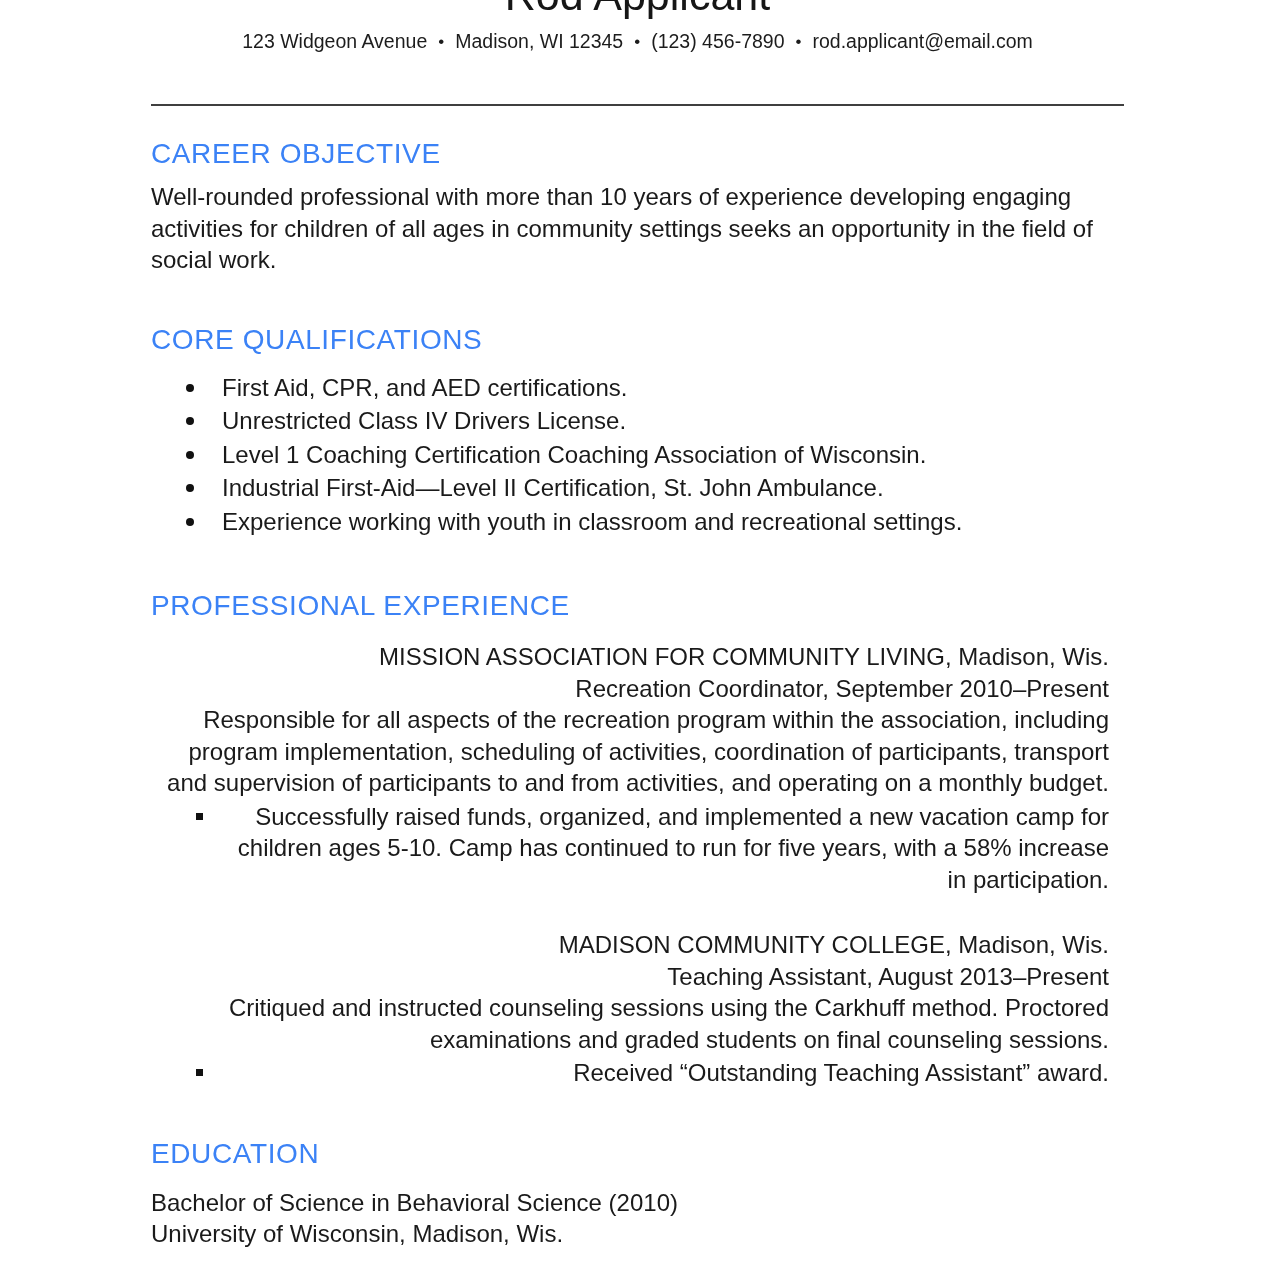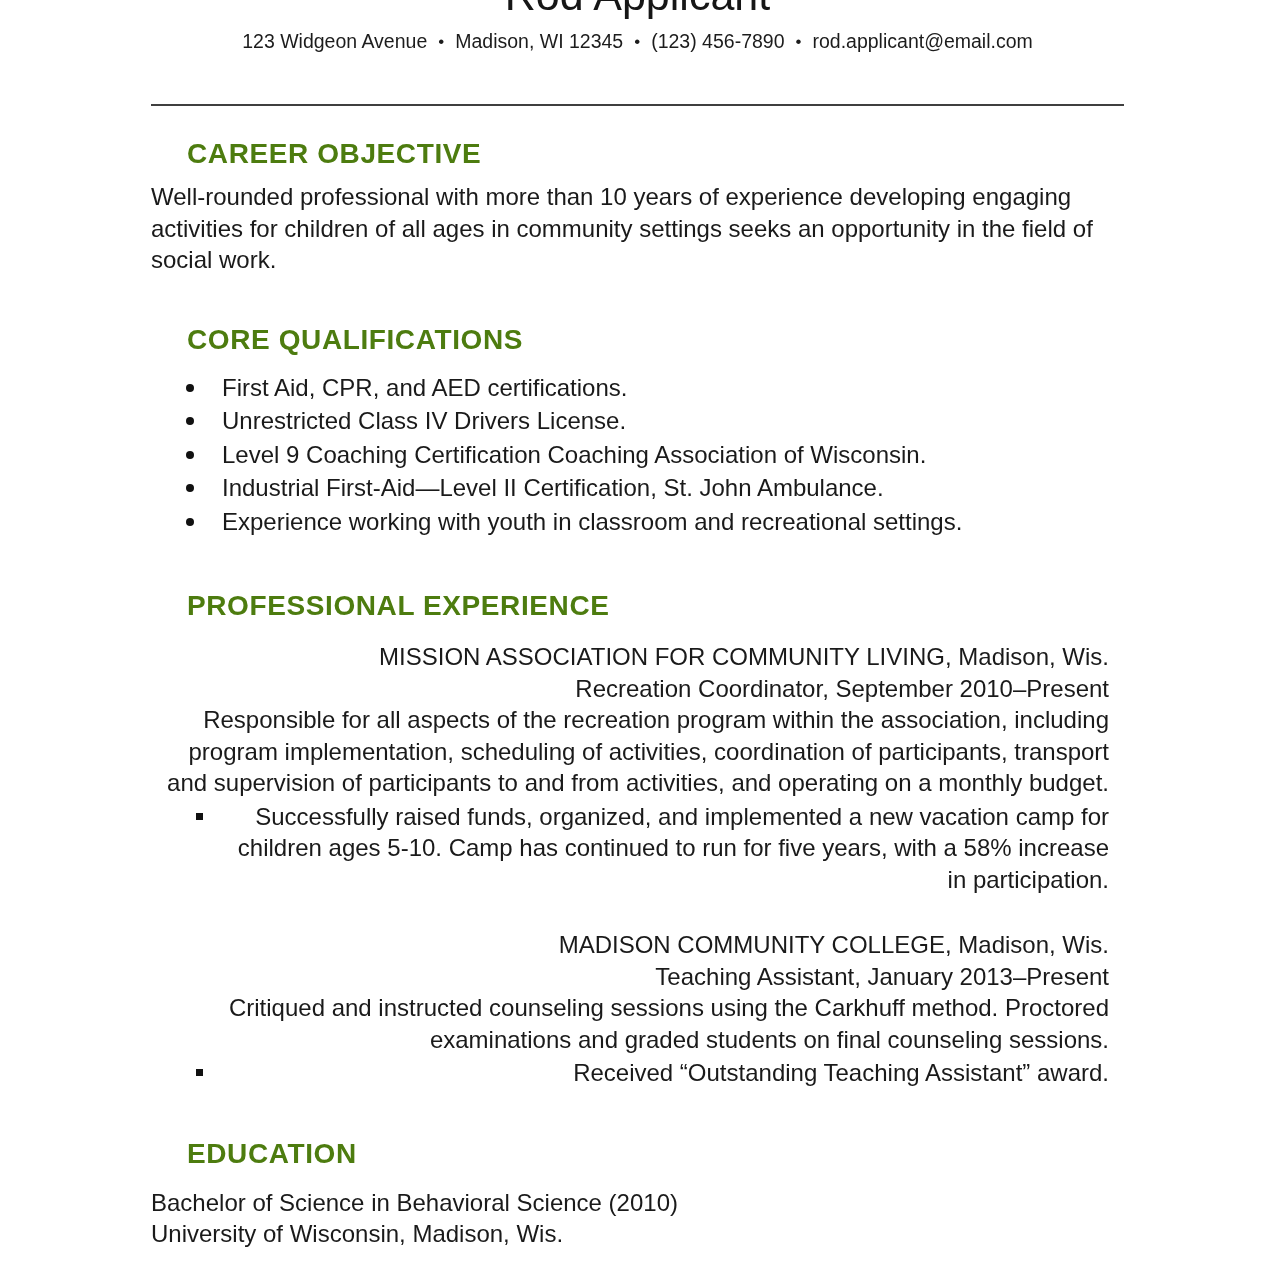--- a/index.html
+++ b/index.html
@@ -51,24 +51,23 @@
     border: none;
     height: 2px;
     background: #3f3f3f;
     margin-top: 49px;
     width: 973px;
   }
   
   h2 {
     font-size: 28px;
     line-height: 34px;
-    font-weight: 700;
+    font-weight: 400;
     letter-spacing: 0.6px;
-    color: #4d7c0f;
-    margin-left: 36px;
+    color: #3b82f6;
   }
   .section-career h2        { margin-top: 31px; }
   .section-core h2          { margin-top: 47px; }
   .section-experience h2    { margin-top: 52px; }
   .section-education h2     { margin-top: 48px; }
 
   p, li {
     font-size: 24px;
     line-height: 31.5px;
   }
@@ -136,41 +135,41 @@
     <section class="section-career">
       <h2>CAREER OBJECTIVE</h2>
       <p class="body-text">Well-rounded professional with more than 10 years of experience developing engaging activities for children of all ages in community settings seeks an opportunity in the field of social work.</p>
     </section>
 
     <section class="section-core">
       <h2>CORE QUALIFICATIONS</h2>
       <ul class="core-list">
         <li><b>First Aid, CPR, and AED certifications.</b><span></span></li>
         <li><b>Unrestricted Class IV Drivers License.</b><span></span></li>
-        <li><b>Level 9 Coaching Certification</b><span> Coaching Association of Wisconsin.</span></li>
+        <li><b>Level 1 Coaching Certification</b><span> Coaching Association of Wisconsin.</span></li>
         <li><b>Industrial First-Aid—Level II Certification,</b><span> St. John Ambulance.</span></li>
         <li><b></b><span>Experience working with youth in classroom and recreational settings.</span></li>
       </ul>
     </section>
 
     <section class="section-experience">
       <h2>PROFESSIONAL EXPERIENCE</h2>
 
       <div class="job">
         <p class="org">MISSION ASSOCIATION FOR COMMUNITY LIVING, Madison, Wis.</p>
         <p class="title-line"><b>Recreation Coordinator</b><span>, September 2010–Present</span></p>
         <p class="body-text">Responsible for all aspects of the recreation program within the association, including program implementation, scheduling of activities, coordination of participants, transport and supervision of participants to and from activities, and operating on a monthly budget.</p>
         <ul class="sub-list">
           <li>Successfully raised funds, organized, and implemented a new vacation camp for children ages 5-10. Camp has continued to run for five years, with a 58% increase in participation.</li>
         </ul>
       </div>
 
       <div class="job">
         <p class="org">MADISON COMMUNITY COLLEGE, Madison, Wis.</p>
-        <p class="title-line"><b>Teaching Assistant</b><span>, January 2013–Present</span></p>
+        <p class="title-line"><b>Teaching Assistant</b><span>, August 2013–Present</span></p>
         <p class="body-text">Critiqued and instructed counseling sessions using the Carkhuff method. Proctored examinations and graded students on final counseling sessions.</p>
         <ul class="sub-list">
           <li>Received “Outstanding Teaching Assistant” award.</li>
         </ul>
       </div>
     </section>
 
     <section class="section-education">
       <h2>EDUCATION</h2>
       <div class="edu-block">

